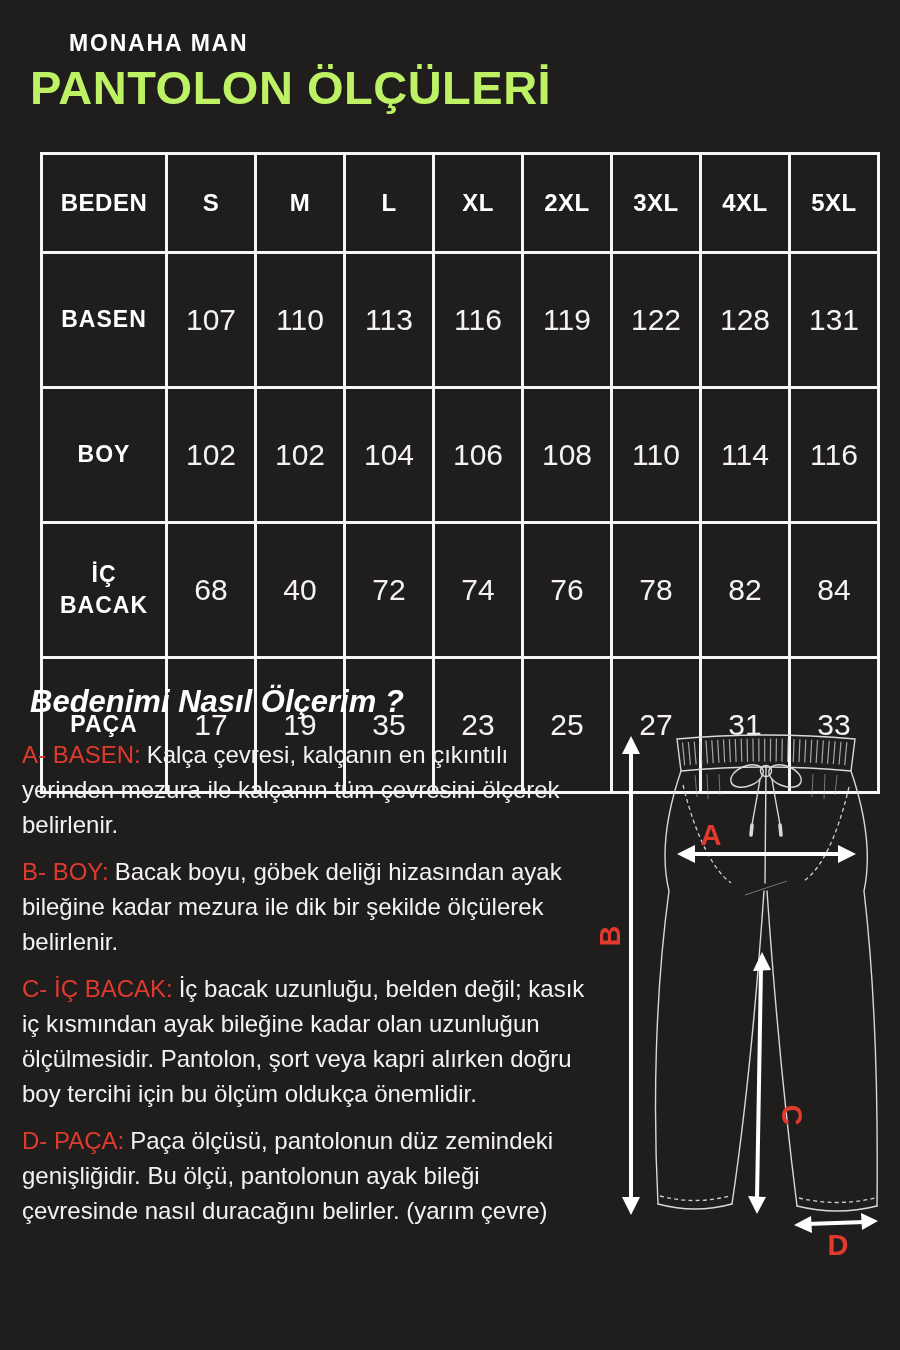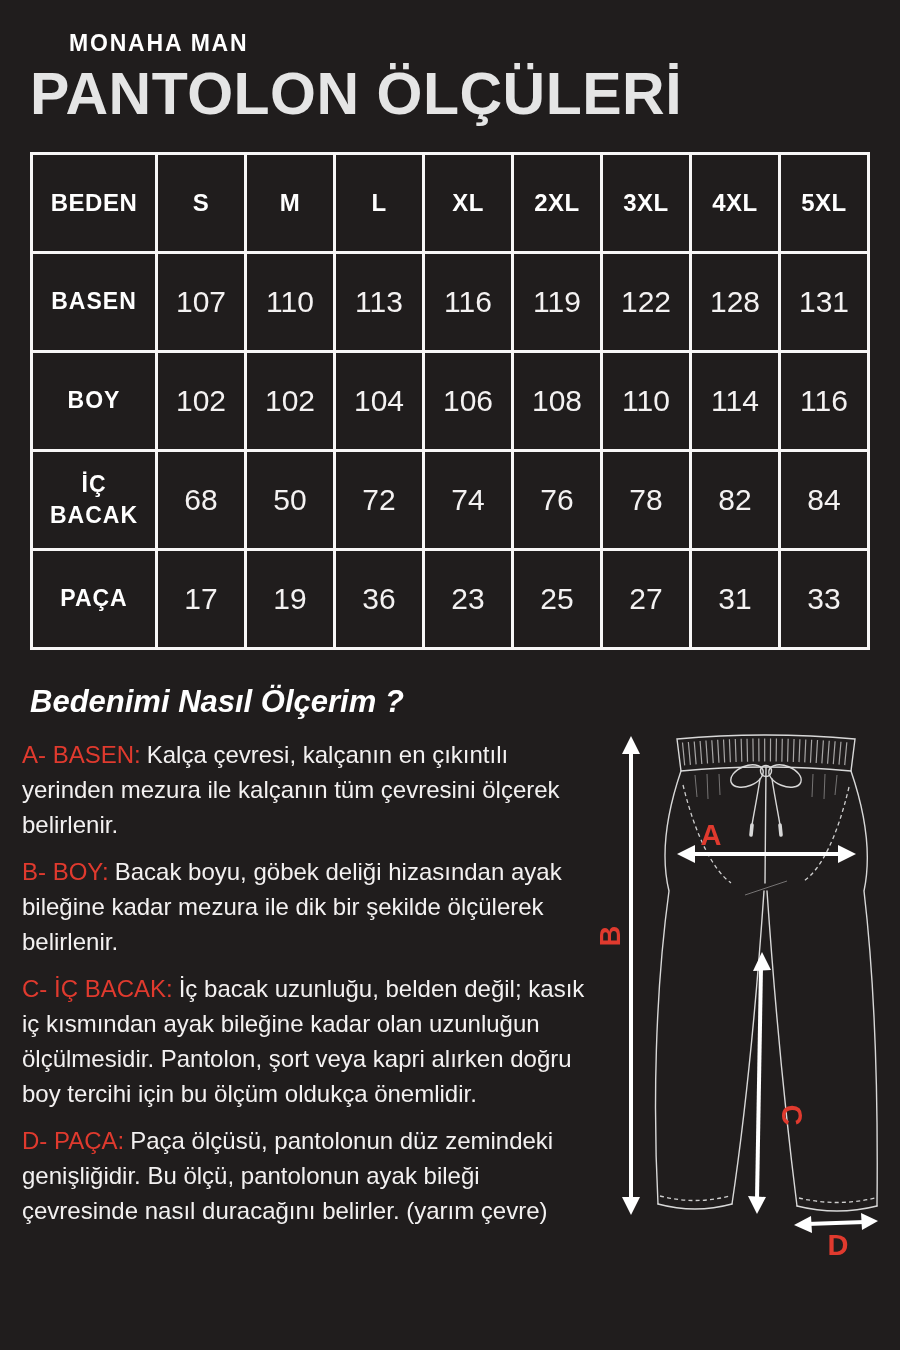--- a/index.html
+++ b/index.html
@@ -6,37 +6,37 @@
   #root{
     position:relative;width:900px;height:1350px;background:#201d1d;
     overflow:hidden;font-family:"Liberation Sans",sans-serif;color:#fff;
   }
   
   .brand{
     position:absolute;left:33px;top:30px;font-size:23px;font-weight:bold;
     letter-spacing:1.8px;color:#fff;margin-left:36px;
   }
   .title{
-    position:absolute;left:30px;top:60px;font-size:59px;font-weight:800;
-    letter-spacing:.5px;color:#e5e5e5;white-space:nowrap;text-align:right;
+    position:absolute;left:30px;top:60px;font-size:47px;font-weight:800;
+    letter-spacing:.5px;color:#bef264;white-space:nowrap;text-align:right;
   }
   
   table.size{
-    position:absolute;left:30px;top:152px;width:840px;
+    position:absolute;left:40px;top:152px;width:840px;
     border-collapse:collapse;table-layout:fixed;
   }
   table.size col.first{width:125px;}
   table.size th,table.size td{
     border:3px solid #f7f6f6;text-align:center;vertical-align:middle;
     height:96px;padding:0;
   }
   table.size thead th{font-size:24px;font-weight:bold;letter-spacing:.5px;color:#fff;}
   table.size tbody th{
     font-size:23px;font-weight:bold;letter-spacing:1px;color:#fff;
-    padding:0 14px;line-height:1.35;
+    padding:18px 14px;line-height:1.35;
   }
   table.size tbody td{font-size:30px;font-weight:400;color:#f4f2f2;}
   
   .guide-heading{
     position:absolute;left:30px;top:684px;font-size:31px;font-weight:800;color:#fff;font-style:italic;
   }
   .guide{position:absolute;left:22px;top:737px;width:568px;}
   .guide p{margin:0 0 12px 0;font-size:24px;line-height:35px;color:#f3f1f1;}
   .guide .lbl{color:#e03a2e;margin-right:6px;}
   
@@ -101,33 +101,33 @@
         <td>104</td>
         <td>106</td>
         <td>108</td>
         <td>110</td>
         <td>114</td>
         <td>116</td>
       </tr>
       <tr>
         <th>İÇ BACAK</th>
         <td>68</td>
-        <td>50</td>
+        <td>40</td>
         <td>72</td>
         <td>74</td>
         <td>76</td>
         <td>78</td>
         <td>82</td>
         <td>84</td>
       </tr>
       <tr>
         <th>PAÇA</th>
         <td>17</td>
         <td>19</td>
-        <td>36</td>
+        <td>35</td>
         <td>23</td>
         <td>25</td>
         <td>27</td>
         <td>31</td>
         <td>33</td>
       </tr>
     </tbody>
   </table>
 
   <div class="guide-heading">Bedenimi Nasıl Ölçerim ?</div>

